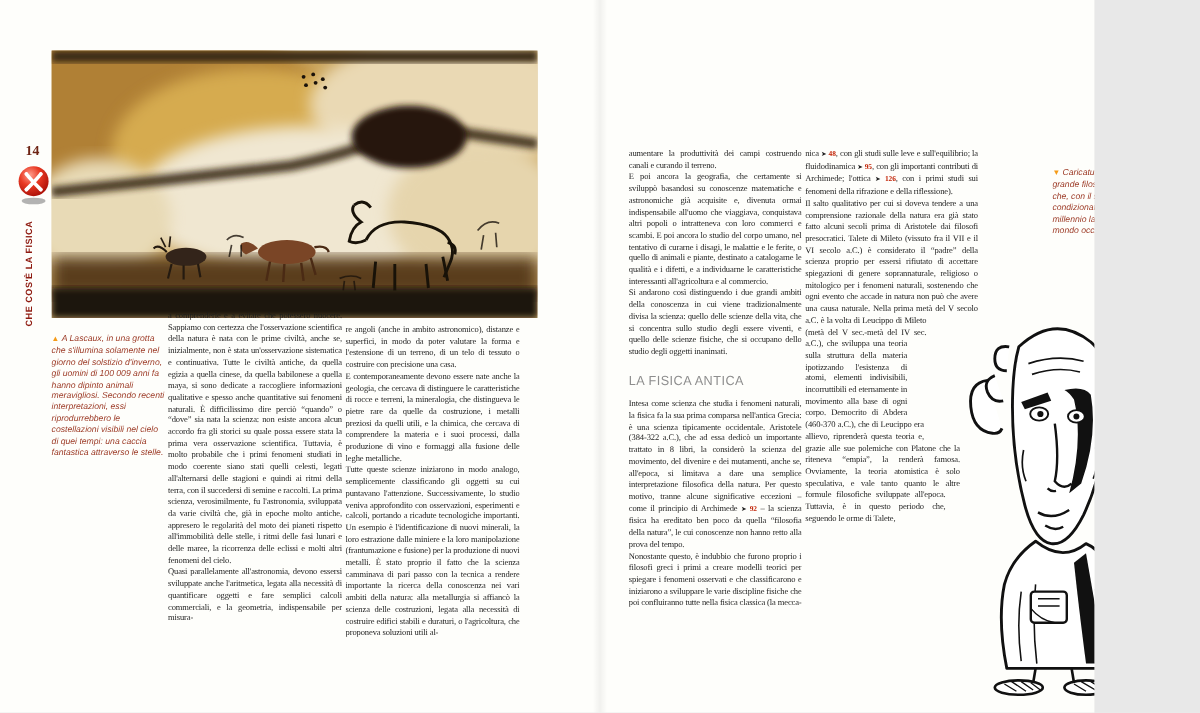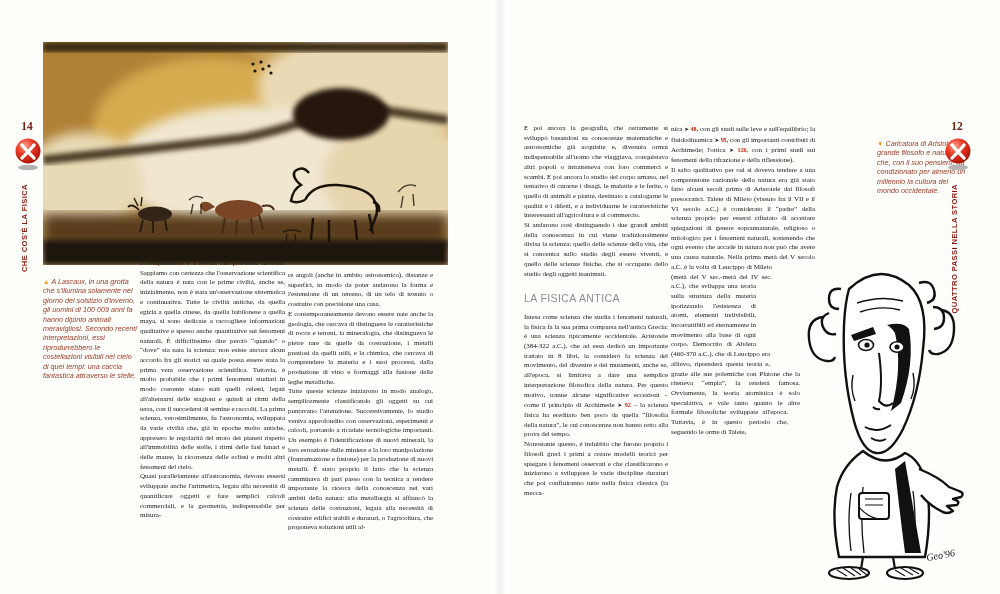--- a/index.html
+++ b/index.html
@@ -1,16 +1,16 @@
 <!DOCTYPE html>
 <html><head>
 <meta charset="utf-8">
 <style>
   html,body{margin:0;padding:0;background:#e8e8e8;}
-  .spread{position:relative;width:1000px;height:594px;background:#fefefb;overflow:hidden;
+  .spread{position:relative;width:912px;height:594px;background:#fefefb;overflow:hidden;
           font-family:"Liberation Serif",serif;color:#1c1c1c;}
   .gutter{position:absolute;left:494px;top:0;width:12px;height:594px;
           background:linear-gradient(90deg,rgba(0,0,0,0) 0%,rgba(0,0,0,.05) 50%,rgba(0,0,0,0) 100%);}
   
   .pagenum{position:absolute;width:26px;text-align:center;font-size:11.5px;font-weight:bold;
            color:#6e2414;font-family:"Liberation Serif",serif;}
   .chapter-vert{position:absolute;writing-mode:vertical-rl;transform:rotate(180deg);
                 font-family:"Liberation Sans",sans-serif;font-weight:bold;font-size:7.6px;
                 letter-spacing:.4px;color:#8e1a10;white-space:nowrap;}
   .ball{position:absolute;width:28px;height:36px;}
@@ -125,36 +125,37 @@
 
     <div class="caption" style="left:43px;top:277px;width:96px;">
       <span class="cap-marker">▲</span><span>A Lascaux, in una grotta che s'illumina solamente nel giorno del solstizio d'inverno, gli uomini di 100 009 anni fa hanno dipinto animali meravigliosi. Secondo recenti interpretazioni, essi riprodurrebbero le costellazioni visibili nel cielo di quei tempi: una caccia fantastica attraverso le stelle.</span>
     </div>
 
     <div class="col" style="left:140px;top:259px;width:145px;height:296px;">
         <div class="para"><span>a comprenderle e a evitare che potessero nuocere. Sappiamo con certezza che l'osservazione scientifica della natura è nata con le prime civiltà, anche se, inizialmente, non è stata un'osservazione sistematica e continuativa. Tutte le civiltà antiche, da quella egizia a quella cinese, da quella babilonese a quella maya, si sono dedicate a raccogliere informazioni qualitative e spesso anche quantitative sui fenomeni naturali. È difficilissimo dire perciò “quando” o “dove” sia nata la scienza: non esiste ancora alcun accordo fra gli storici su quale possa essere stata la prima vera osservazione scientifica. Tuttavia, è molto probabile che i primi fenomeni studiati in modo coerente siano stati quelli celesti, legati all'alternarsi delle stagioni e quindi ai ritmi della terra, con il succedersi di semine e raccolti. La prima scienza, verosimilmente, fu l'astronomia, sviluppata da varie civiltà che, già in epoche molto antiche, appresero le regolarità del moto dei pianeti rispetto all'immobilità delle stelle, i ritmi delle fasi lunari e delle maree, la ricorrenza delle eclissi e molti altri fenomeni del cielo.</span></div>
         <div class="para"><span>Quasi parallelamente all'astronomia, devono essersi sviluppate anche l'aritmetica, legata alla necessità di quantificare oggetti e fare semplici calcoli commerciali, e la geometria, indispensabile per misura-</span></div>
       </div>
     <div class="col" style="left:288px;top:271px;width:145px;height:296px;">
-        <div class="para"><span>re angoli (anche in ambito astronomico), distanze e superfici, in modo da poter andarono la forma e l'estensione di un terreno, di un telo di tessuto o costruire con precisione una casa.</span></div>
+        <div class="para"><span>re angoli (anche in ambito astronomico), distanze e superfici, in modo da poter valutare la forma e l'estensione di un terreno, di un telo di tessuto o costruire con precisione una casa.</span></div>
         <div class="para"><span>E contemporaneamente devono essere nate anche la geologia, che cercava di distinguere le caratteristiche di rocce e terreni, la mineralogia, che distingueva le pietre rare da quelle da costruzione, i metalli preziosi da quelli utili, e la chimica, che cercava di comprendere la materia e i suoi processi, dalla produzione di vino e formaggi alla fusione delle leghe metalliche.</span></div>
         <div class="para"><span>Tutte queste scienze iniziarono in modo analogo, semplicemente classificando gli oggetti su cui puntavano l'attenzione. Successivamente, lo studio veniva approfondito con osservazioni, esperimenti e calcoli, portando a ricadute tecnologiche importanti. Un esempio è l'identificazione di nuovi minerali, la loro estrazione dalle miniere e la loro manipolazione (frantumazione e fusione) per la produzione di nuovi metalli. È stato proprio il fatto che la scienza camminava di pari passo con la tecnica a rendere importante la ricerca della conoscenza nei vari ambiti della natura: alla metallurgia si affiancò la scienza delle costruzioni, legata alla necessità di costruire edifici stabili e duraturi, o l'agricoltura, che proponeva soluzioni utili al-</span></div>
       </div>
   </div>
 
   <div>
     <div class="col" style="left:524px;top:124px;width:144px;height:452px;">
       <div>
+          <div class="para"><span>aumentare la produttività dei campi costruendo canali e curando il terreno.</span></div>
           <div class="para"><span>E poi ancora la geografia, che certamente si sviluppò basandosi su conoscenze matematiche e astronomiche già acquisite e, divenuta ormai indispensabile all'uomo che viaggiava, conquistava altri popoli o intratteneva con loro commerci e scambi. E poi ancora lo studio del corpo umano, nel tentativo di curarne i disagi, le malattie e le ferite, o quello di animali e piante, destinato a catalogarne le qualità e i difetti, e a individuarne le caratteristiche interessanti all'agricoltura e al commercio.</span></div>
           <div class="para"><span>Si andarono così distinguendo i due grandi ambiti della conoscenza in cui viene tradizionalmente divisa la scienza: quello delle </span><span class="em">scienze della vita</span><span>, che si concentra sullo studio degli essere viventi, e quello delle </span><span class="em">scienze fisiche</span><span>, che si occupano dello studio degli oggetti inanimati.</span></div>
         </div>
       <h2 class="section">LA FISICA ANTICA</h2>
       <div>
           <div class="para"><span>Intesa come scienza che studia i fenomeni naturali, la fisica fa la sua prima comparsa nell'antica Grecia: è una scienza tipicamente occidentale. Aristotele (384-322 a.C.), che ad essa dedicò un importante trattato in 8 libri, la considerò la scienza del movimento, del divenire e dei mutamenti, anche se, all'epoca, si limitava a dare una semplice interpretazione filosofica della natura. Per questo motivo, tranne alcune significative eccezioni – come il principio di Archimede </span><span class="arrow">➤ </span><span class="ref">92</span><span> – la scienza fisica ha ereditato ben poco da quella “filosofia della natura”, le cui conoscenze non hanno retto alla prova del tempo.</span></div>
-          <div class="para"><span>Nonostante questo, è indubbio che furono proprio i filosofi greci i primi a creare modelli teorici per spiegare i fenomeni osservati e che classificarono e iniziarono a sviluppare le varie discipline duraturi che poi confluiranno tutte nella fisica classica (la mecca-</span></div>
+          <div class="para"><span>Nonostante questo, è indubbio che furono proprio i filosofi greci i primi a creare modelli teorici per spiegare i fenomeni osservati e che classificarono e iniziarono a sviluppare le varie discipline fisiche che poi confluiranno tutte nella fisica classica (la mecca-</span></div>
         </div>
     </div>
 
     <div class="col" style="left:671px;top:124px;width:145px;height:450px;">
       <div class="fl" style="width:1px;height:142px;"></div>
       <div class="fl" style="width:44px;height:20px;"></div>
       <div class="fl" style="width:60px;height:58px;"></div>
       <div class="fl" style="width:46px;height:20px;"></div>
       <div class="fl" style="width:16px;height:48px;"></div>
       <div class="fl" style="width:28px;height:68px;"></div>

